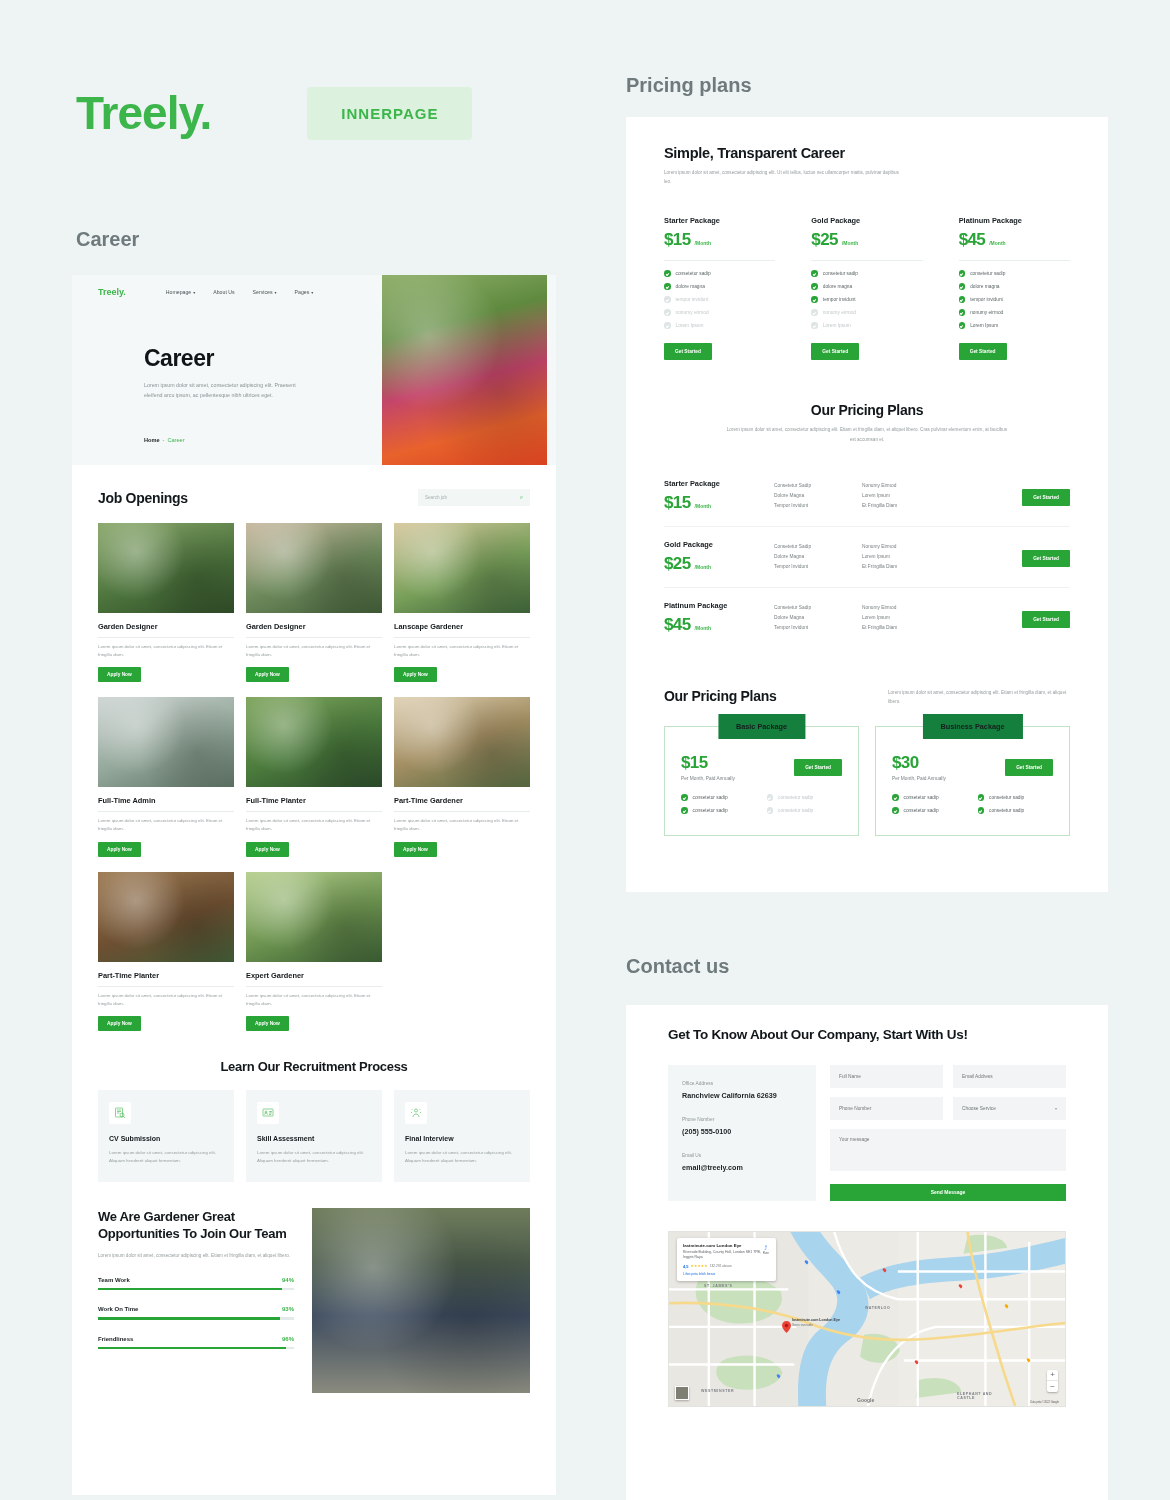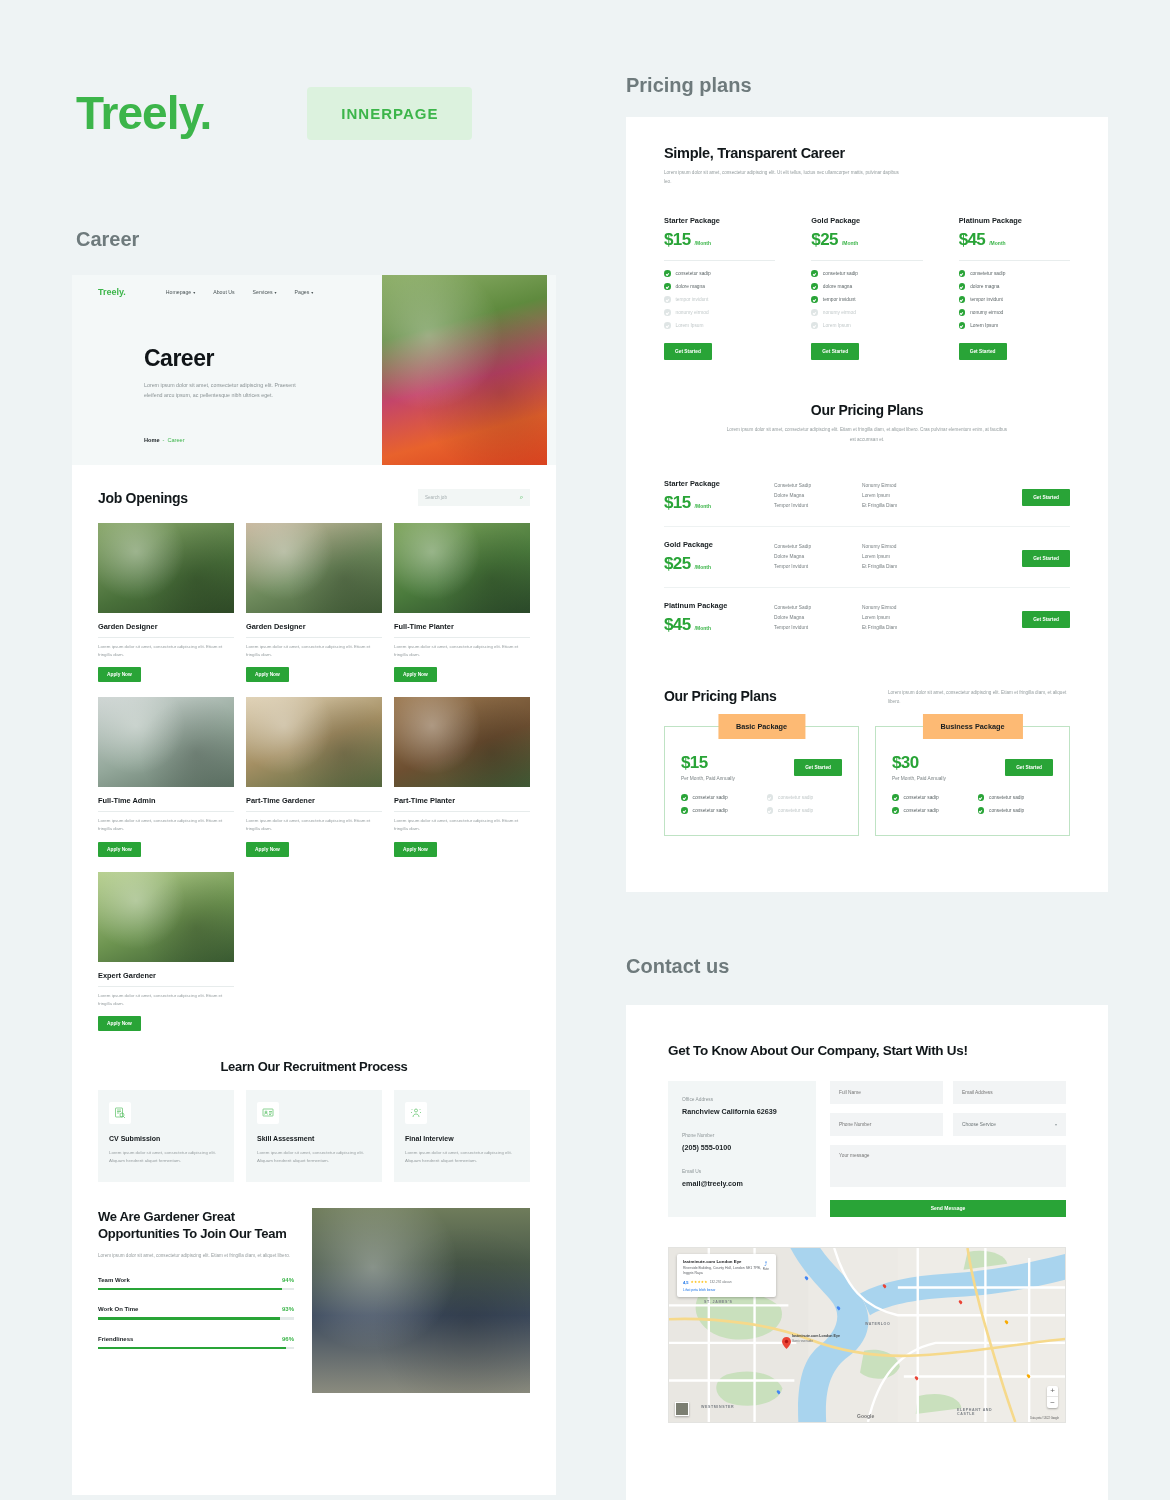--- a/index.html
+++ b/index.html
@@ -121,29 +121,29 @@
   .plan-fcol div { font-size:4.8px; color:#767e80; line-height:2.0; }
   .plan-btn-wrap { width:70px; text-align:right; }
 
   .pr3 { margin-top:40px; }
   .pr3-head { display:flex; align-items:flex-start; justify-content:space-between; }
   .pr3-title { font-size:14px; font-weight:700; color:#11171a; letter-spacing:-0.3px; }
   .pr3-sub { font-size:4.6px; line-height:2.0; color:#959d9f; width:182px; }
   .tier-grid { display:grid; grid-template-columns:1fr 1fr; gap:16px; margin-top:20px; }
   .tier { border:1px solid #bfe3c4; padding:26px 16px 0; position:relative; height:110px; }
   .tier-badge { position:absolute; left:50%; top:-13px; transform:translateX(-50%);
-    background:#fdba74; padding:8px 18px; font-size:7.3px; font-weight:700; color:#171d20; white-space:nowrap; }
+    background:#15803d; padding:8px 18px; font-size:7.3px; font-weight:700; color:#171d20; white-space:nowrap; }
   .tier-top { display:flex; align-items:center; justify-content:space-between; }
   .tier-price { font-size:17px; font-weight:700; color:#29a437; letter-spacing:-0.6px; }
   .tier-per { font-size:4.8px; color:#7b8385; margin-top:3px; }
   .tier-feats { display:grid; grid-template-columns:1fr 1fr; gap:0 10px; margin-top:13px; }
 
   
   #contact-canvas { left:626px; top:1005px; width:482px; height:495px; }
-  .ct-pad { padding:36px 42px 0; }
+  .ct-pad { padding:20px 42px 0; }
   .ct-title { font-size:13.5px; font-weight:700; color:#11171a; line-height:1.45; letter-spacing:-0.3px; }
   .ct-body { display:flex; gap:14px; margin-top:20px; }
   .ct-info { width:148px; background:#f2f6f6; padding:16px 14px; }
   .ct-lbl { font-size:4.8px; color:#8e9698; }
   .ct-val { font-size:7.2px; font-weight:700; color:#1b2124; margin:5px 0 17px; }
   .ct-val.last { margin-bottom:4px; }
   .ct-form { flex:1; }
   .ct-frow { display:flex; gap:10px; margin-bottom:9px; }
   .ct-field { flex:1; height:23px; background:#f2f4f5; border:none; padding:0 9px;
     font-size:4.8px; color:#aeb5b7; font-family:"Liberation Sans",sans-serif; }
@@ -226,22 +226,23 @@
       <div class="jobs-title">Job Openings</div>
       <div class="jobs-search">
         <span>Search job</span>
         <span class="mag">⌕</span>
       </div>
     </div>
 
     <div class="job-grid" id="job-grid">
         <div class="job-card"><div class="job-thumb ph" style="background:linear-gradient(160deg,#8aa86b,#49703a 60%,#2f4b27)"></div><div class="job-name">Garden Designer</div><div class="job-divider"></div><div class="job-desc">Lorem ipsum dolor sit amet, consectetur adipiscing elit. Etiam et fringilla diam.</div><button class="apply-btn">Apply Now</button></div>
         <div class="job-card"><div class="job-thumb ph" style="background:linear-gradient(160deg,#c9b9a0,#6e8a5c 55%,#3f5a35)"></div><div class="job-name">Garden Designer</div><div class="job-divider"></div><div class="job-desc">Lorem ipsum dolor sit amet, consectetur adipiscing elit. Etiam et fringilla diam.</div><button class="apply-btn">Apply Now</button></div>
+        <div class="job-card"><div class="job-thumb ph" style="background:linear-gradient(160deg,#d7c89e,#79a05a 55%,#3d6238)"></div><div class="job-name">Lanscape Gardener</div><div class="job-divider"></div><div class="job-desc">Lorem ipsum dolor sit amet, consectetur adipiscing elit. Etiam et fringilla diam.</div><button class="apply-btn">Apply Now</button></div>
+        <div class="job-card"><div class="job-thumb ph" style="background:linear-gradient(160deg,#cfd6d4,#93a79a 55%,#5c7163)"></div><div class="job-name">Full-Time Admin</div><div class="job-divider"></div><div class="job-desc">Lorem ipsum dolor sit amet, consectetur adipiscing elit. Etiam et fringilla diam.</div><button class="apply-btn">Apply Now</button></div>
         <div class="job-card"><div class="job-thumb ph" style="background:linear-gradient(160deg,#7ea55c,#4a7a3c 55%,#2b4a2a)"></div><div class="job-name">Full-Time Planter</div><div class="job-divider"></div><div class="job-desc">Lorem ipsum dolor sit amet, consectetur adipiscing elit. Etiam et fringilla diam.</div><button class="apply-btn">Apply Now</button></div>
-        <div class="job-card"><div class="job-thumb ph" style="background:linear-gradient(160deg,#cfd6d4,#93a79a 55%,#5c7163)"></div><div class="job-name">Full-Time Admin</div><div class="job-divider"></div><div class="job-desc">Lorem ipsum dolor sit amet, consectetur adipiscing elit. Etiam et fringilla diam.</div><button class="apply-btn">Apply Now</button></div>
         <div class="job-card"><div class="job-thumb ph" style="background:linear-gradient(160deg,#e0d2b6,#a48f63 50%,#55683f)"></div><div class="job-name">Part-Time Gardener</div><div class="job-divider"></div><div class="job-desc">Lorem ipsum dolor sit amet, consectetur adipiscing elit. Etiam et fringilla diam.</div><button class="apply-btn">Apply Now</button></div>
         <div class="job-card"><div class="job-thumb ph" style="background:linear-gradient(160deg,#9d7a52,#6d4f31 55%,#3f5a35)"></div><div class="job-name">Part-Time Planter</div><div class="job-divider"></div><div class="job-desc">Lorem ipsum dolor sit amet, consectetur adipiscing elit. Etiam et fringilla diam.</div><button class="apply-btn">Apply Now</button></div>
         <div class="job-card"><div class="job-thumb ph" style="background:linear-gradient(160deg,#b7d08f,#6d9450 55%,#3a5c32)"></div><div class="job-name">Expert Gardener</div><div class="job-divider"></div><div class="job-desc">Lorem ipsum dolor sit amet, consectetur adipiscing elit. Etiam et fringilla diam.</div><button class="apply-btn">Apply Now</button></div>
       </div>
 
     <div class="proc-title">Learn Our Recruitment Process</div>
     <div class="proc-grid" id="proc-grid">
         <div class="proc-card">
           <div class="proc-icon">
             <svg viewBox="0 0 24 24" fill="none" stroke="#3cb54a" stroke-width="1.2">

